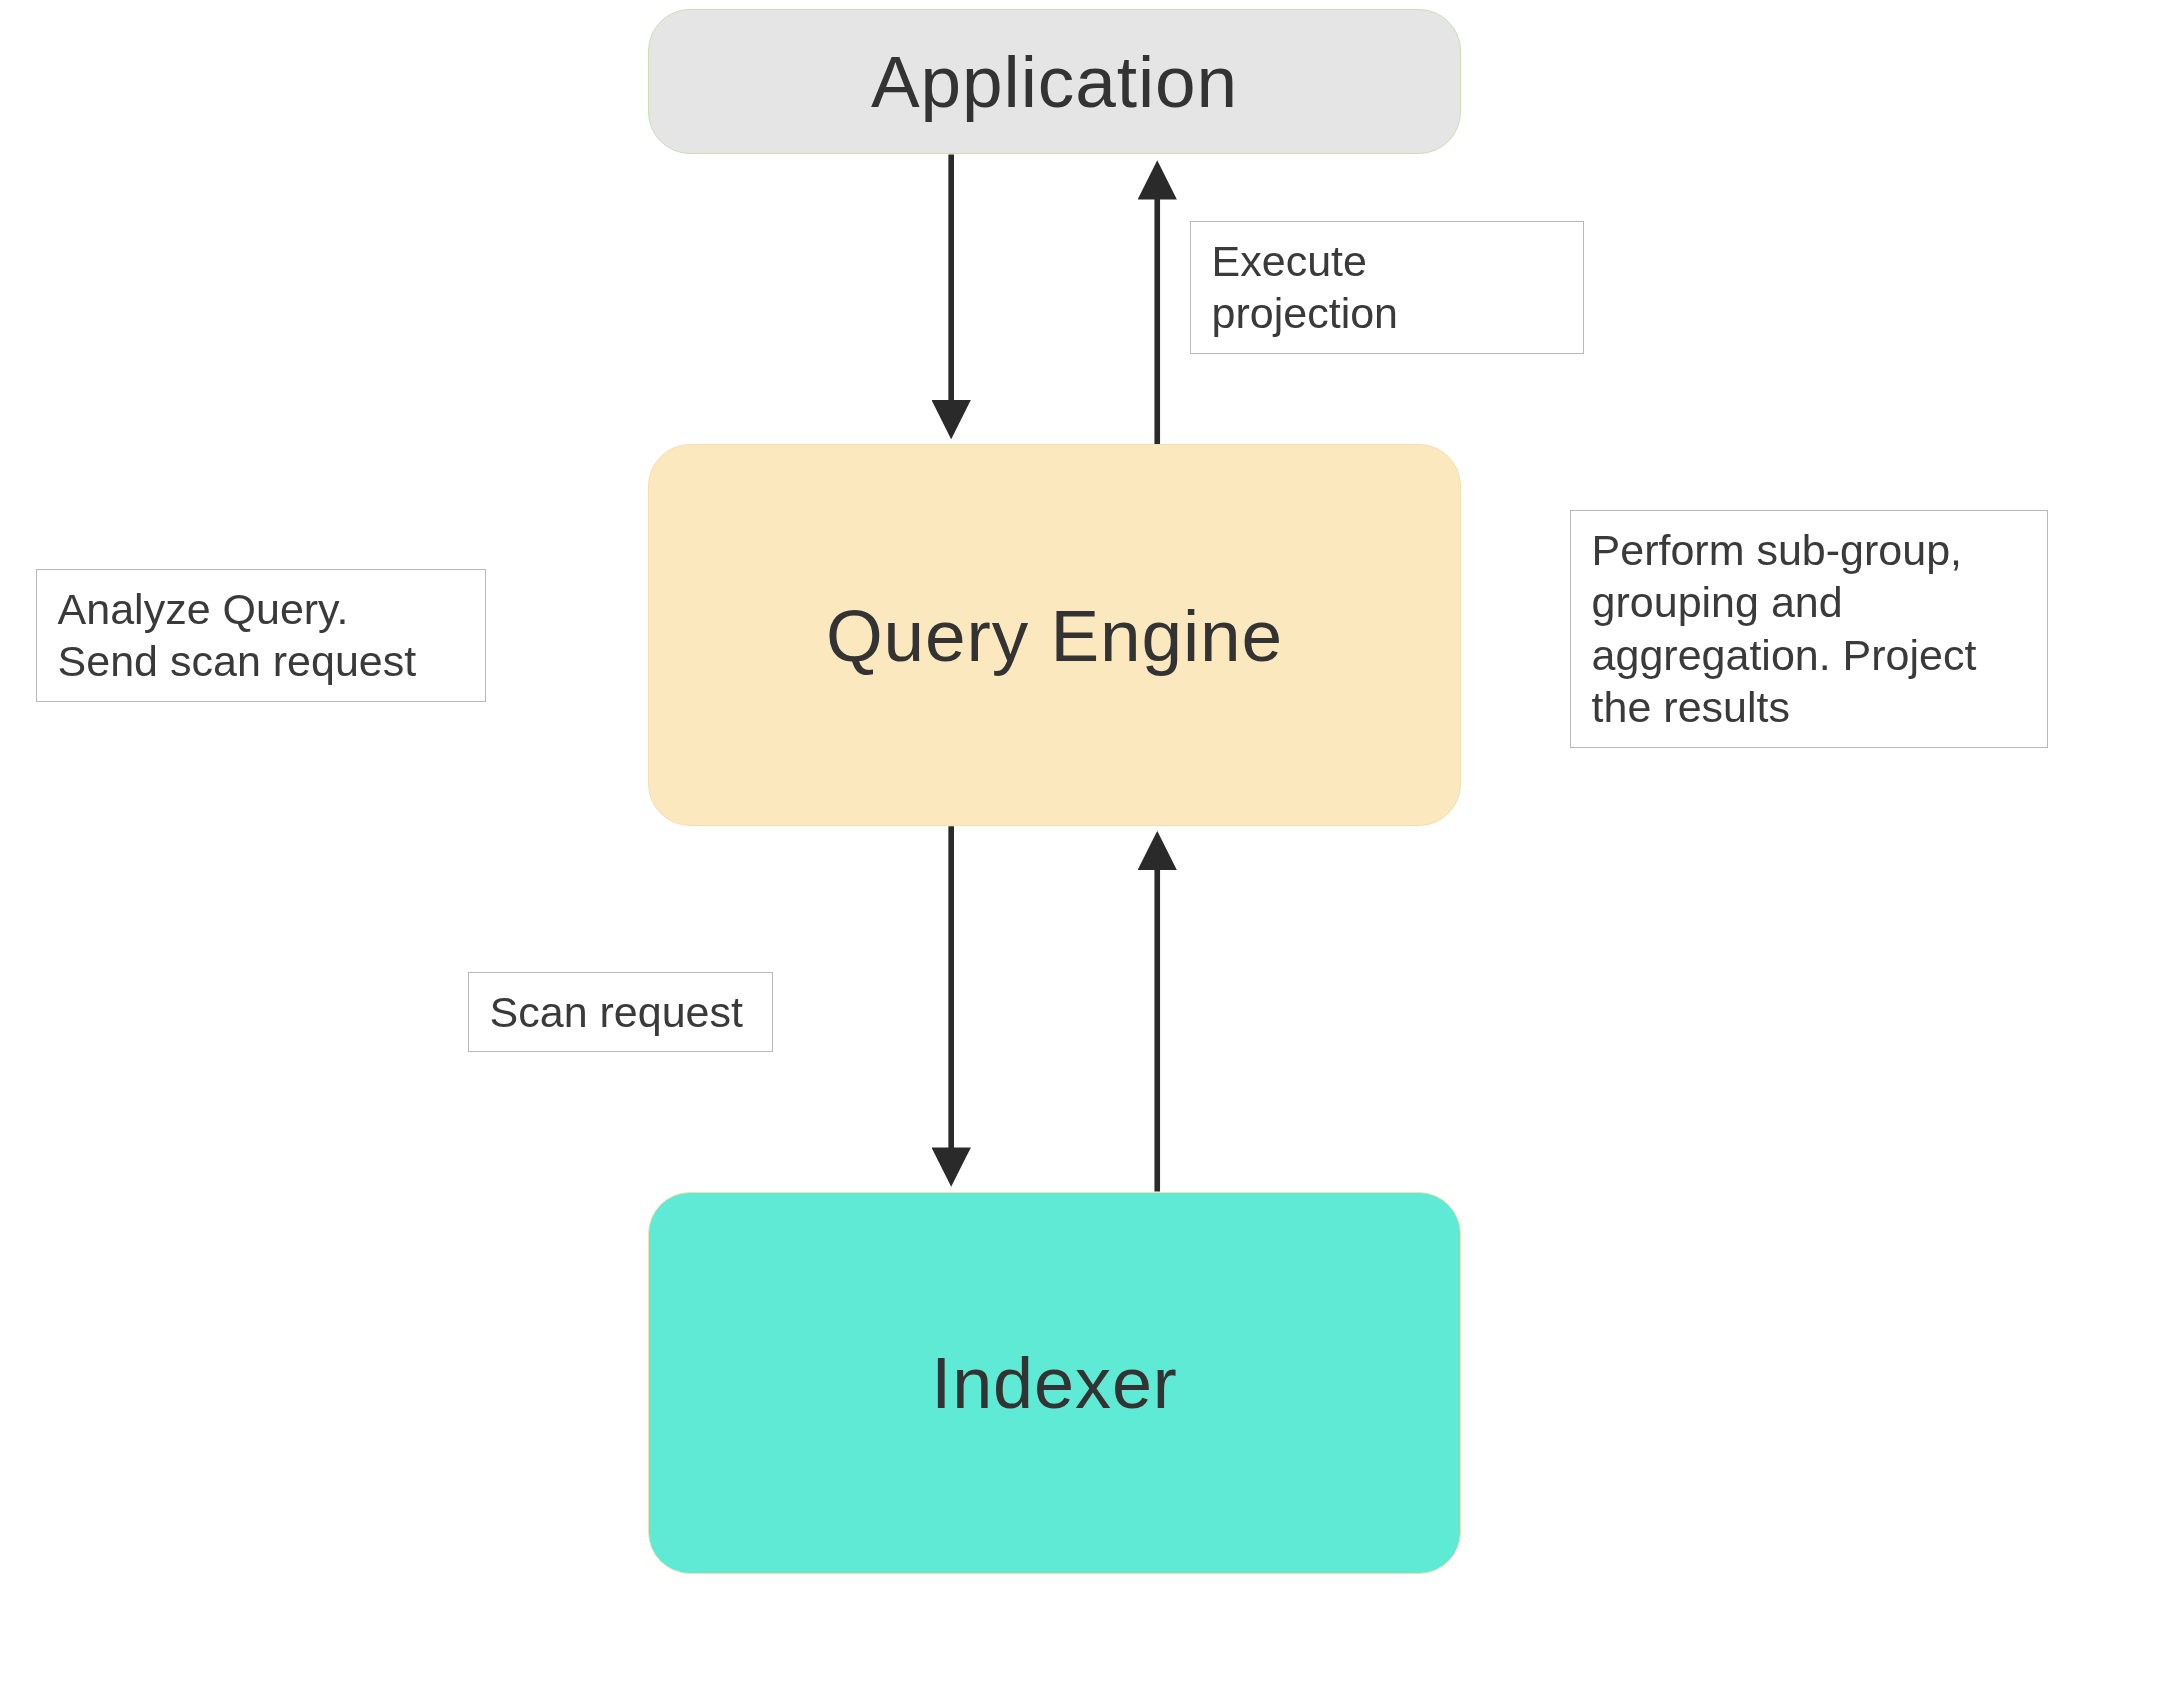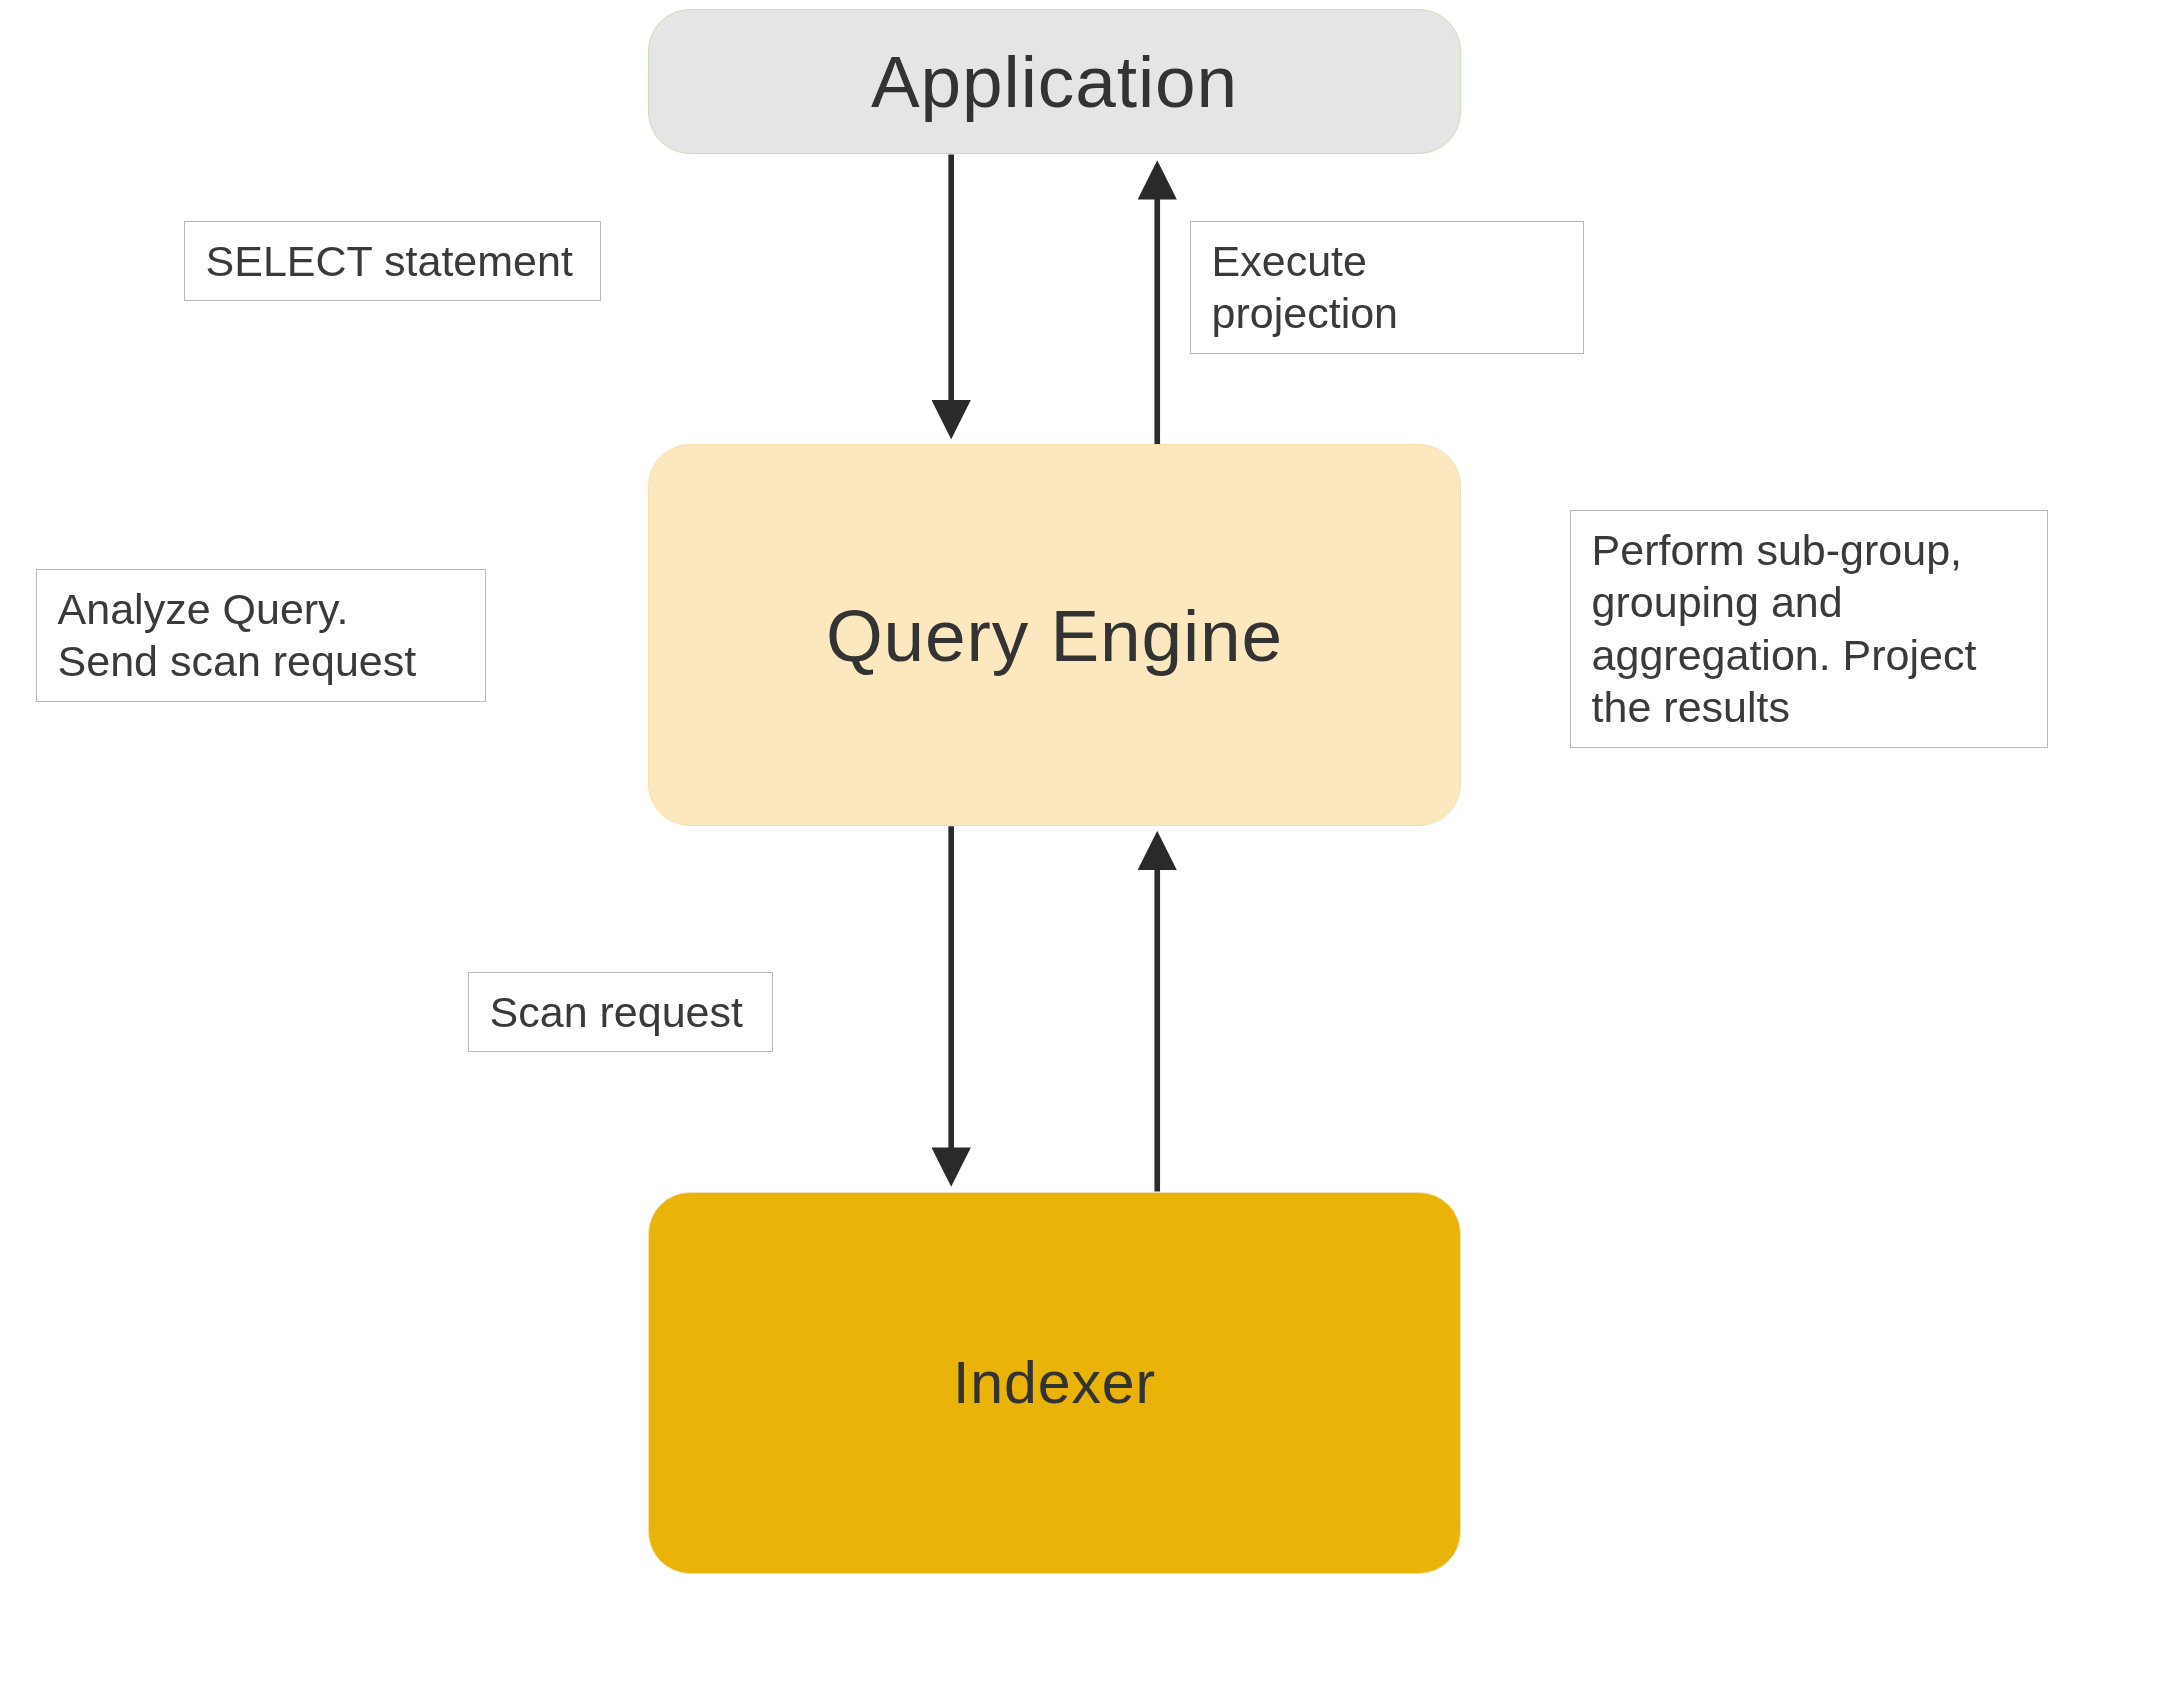--- a/index.html
+++ b/index.html
@@ -32,23 +32,23 @@
     font-size: 73px;
     letter-spacing: 0.9px;
   }
   .node-qe {
     background: #fbe8bf;
     border: 1.9px solid #f5dfb0;
     font-size: 73px;
     letter-spacing: 0.9px;
   }
   .node-idx {
-    background: #eab308;
+    background: #5eead4;
     border: 1.9px solid #f5dfb0;
-    font-size: 59px;
+    font-size: 72px;
     letter-spacing: 0.9px;
   }
   .label-box {
     position: absolute;
     background: #ffffff;
     border: 1.9px solid #b8b8b8;
     box-sizing: border-box;
     padding: 13px 20.6px;
     font-size: 43px;
     line-height: 1.22;
@@ -83,23 +83,20 @@
   </div>
 
   <div class="node node-qe" style="left:648px; top:444px; width:813px; height:382px;">
     <span>Query Engine</span>
   </div>
 
   <div class="node node-idx" style="left:648px; top:1192px; width:813px; height:382px;">
     <span>Indexer</span>
   </div>
 
-  <div class="label-box" style="left:184px; top:221px; width:417px;">
-    <span>SELECT statement</span>
-  </div>
 
   <div class="label-box" style="left:1190px; top:221px; width:394px;">
     <span>Execute projection</span>
   </div>
 
   <div class="label-box" style="left:36px; top:569px; width:450px;">
     <span style="white-space:pre-line;">Analyze Query.
 Send scan request</span>
   </div>
 

